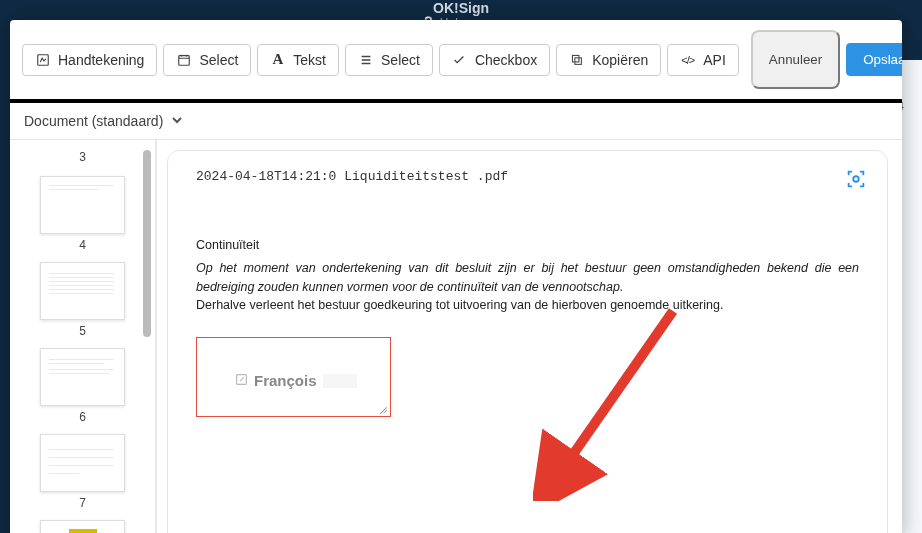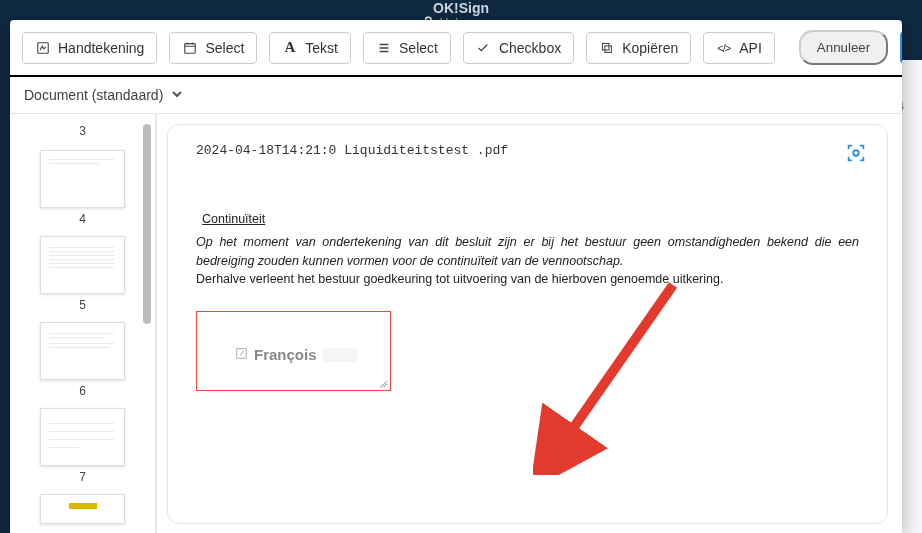--- a/index.html
+++ b/index.html
@@ -5,24 +5,24 @@
     * { box-sizing: border-box; margin: 0; padding: 0; }
     body { font-family: -apple-system, Arial, sans-serif; background: #0f2942; width: 922px; height: 533px; overflow: hidden; font-size: 14px; color: #333; position: relative; }
     
     .header-bg { position: absolute; top: 0; left: 0; right: 0; height: 20px; background: #0f2942; color: #8fa6b9; display: flex; align-items: center; padding: 0 15px; font-size: 12px; flex-direction: column; }
     .header-brand { font-weight: bold; font-size: 14px; color: #cfd8e2; }
     .header-spacer { flex: 1; }
     .header-help { margin-right: 36px; color: #8fa6b9; }
     
     .modal { position: absolute; top: 20px; left: 10px; right: 20px; bottom: 0; background: #fff; border-radius: 4px 4px 0 0; box-shadow: 0 4px 20px rgba(0,0,0,.3); display: flex; flex-direction: column; overflow: hidden; }
     
-    .toolbar { display: flex; align-items: center; padding: 10px 12px; border-bottom: 2px solid #000000; gap: 12px; }
+    .toolbar { display: flex; align-items: center; padding: 10px 12px; border-bottom: 4px solid #000000; gap: 6px; }
     .tb-btn { display: inline-flex; align-items: center; gap: 8px; padding: 7px 12px; border: 1px solid #ccc; border-radius: 4px; background: #fff; cursor: pointer; color: #333; font-size: 14px; }
     .tb-spacer { flex: 1; }
-    .btn-cancel { background: #f0f0f0; border-color: #ccc; color: #444; padding: 8px 16px; border-radius: 14px; cursor: pointer; }
+    .btn-cancel { background: #f0f0f0; border-color: #ccc; color: #444; padding: 20px 16px; border-radius: 8px; cursor: pointer; }
     .btn-save { background: #2b92e4; border: 1px solid #2b92e4; color: #fff; padding: 8px 16px; border-radius: 4px; cursor: pointer; }
     
     .subbar { display: flex; align-items: center; padding: 10px 14px; gap: 8px; color: #404040; }
     .chev { color: #666; }
     
     .content { flex: 1; display: flex; overflow: hidden; border-top: 1px solid #e5e5e5; }
     
     .thumbs-col { width: 145px; padding: 10px 8px; overflow: hidden; position: relative; }
     .thumbs-scroll { position: absolute; top: 10px; right: 4px; width: 8px; bottom: 10px; }
     .thumbs-scroll-track { position: absolute; top: 0; width: 8px; height: 50%; background: #bbb; border-radius: 4px; }
@@ -33,21 +33,21 @@
     .thumb .mini { position: absolute; background: #e9e9e9; height: 1px; }
     
     .divider { width: 2px; background: #e8e8e8; }
     
     .page-col { flex: 1; padding: 10px 14px 0 10px; overflow: hidden; }
     .page { background: #fff; border: 1px solid #e5e5e5; border-radius: 12px; padding: 18px 28px; height: 400px; position: relative; overflow: hidden; }
     .doc-title { font-family: 'Courier New', monospace; font-size: 13px; color: #333; }
     .scan-btn { position: absolute; top: 14px; right: 16px; width: 30px; height: 30px; border: none; background: none; cursor: pointer; color: #2b92e4; }
     
     .doc-body { margin-top: 52px; font-size: 12.5px; color: #222; line-height: 1.5; }
-    .section-head { text-decoration: underline; margin-bottom: 4px; margin-left: 6px; }
+    .section-head { margin-bottom: 4px; }
     
     .sig-box { margin-top: 22px; width: 195px; height: 80px; border: 1px solid #e74c3c; position: relative; background: #fff; }
     .sig-content { position: absolute; top: 32px; left: 38px; display: flex; align-items: center; gap: 6px; color: #aaa; font-size: 15px; }
     .sig-name { color: #888; font-weight: 600; }
     .sig-mask { width: 34px; height: 14px; background: #f5f5f5; display: inline-block; }
     .resize-handle { position: absolute; right: 2px; bottom: 2px; width: 12px; height: 12px; }
     .resize-handle::before, .resize-handle::after { content: ''; position: absolute; background: #999; }
     .resize-handle::before { width: 9px; height: 1px; bottom: 3px; right: 0; transform: rotate(-45deg); }
     .resize-handle::after { width: 5px; height: 1px; bottom: 2px; right: 0; transform: rotate(-45deg); }
     

